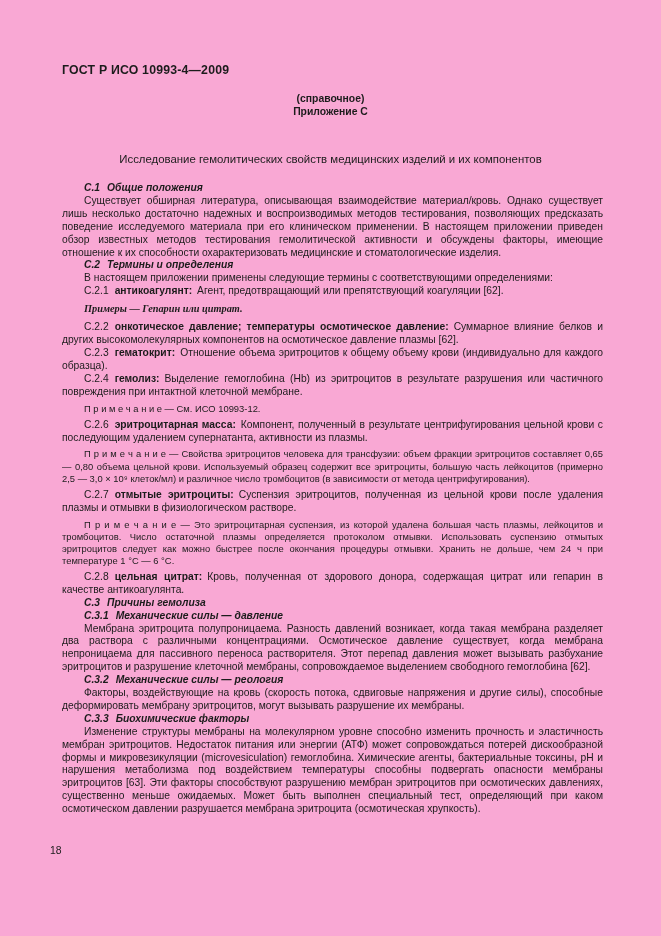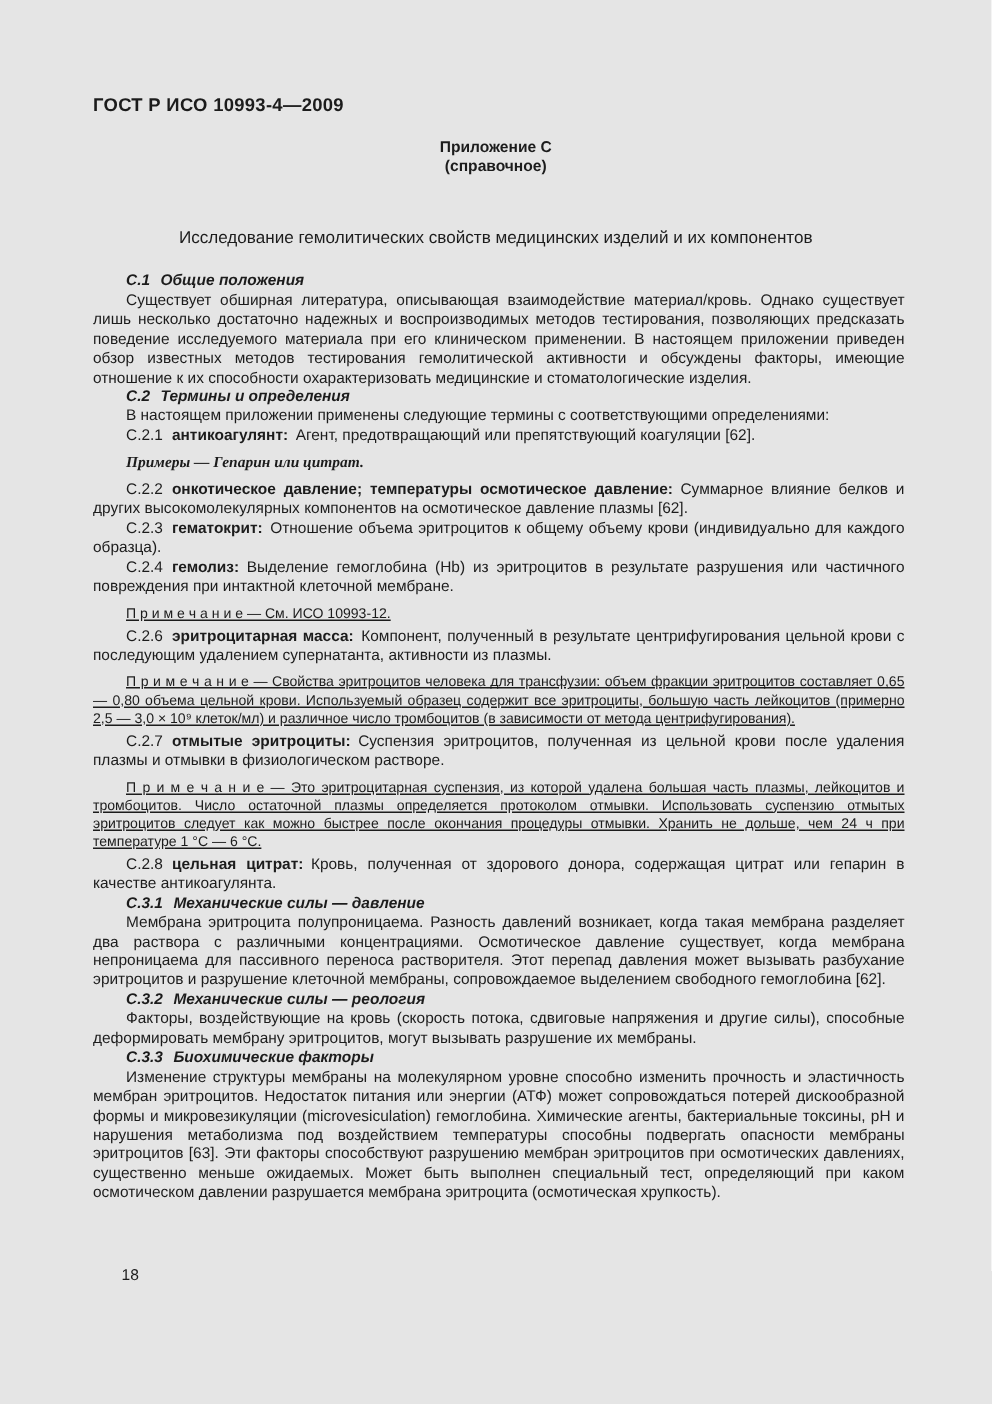--- a/index.html
+++ b/index.html
@@ -1,20 +1,20 @@
 <!DOCTYPE html>
 <html><head>
 <meta charset="utf-8">
 <style>
   html, body { margin: 0; padding: 0; background: #ffffff; }
   .page {
     position: relative;
     width: 661px;
     height: 936px;
-    background: #e5e5e5;
+    background: #f9a8d4;
     color: #1c1c1c;
     font-family: "Liberation Sans", sans-serif;
     overflow: hidden;
   }
   .doc-header {
     position: absolute;
     left: 62px;
     top: 63px;
     font-size: 12.3px;
     font-weight: 700;
@@ -48,45 +48,44 @@
   }
   .content p { margin: 0; text-indent: 22px; }
   .h { font-weight: 700; font-style: italic; }
   .hnum { margin-right: 7px; }
   .tnum { margin-right: 6px; }
   .tname { font-weight: 700; margin-right: 5px; }
   .note {
     font-size: 9.4px;
     line-height: 12.1px;
     margin: 4px 0 !important;
-    text-decoration: underline;
   }
   .example {
     font-weight: 700;
     font-style: italic;
     margin: 5px 0 !important;
     font-family: Liberation Serif, serif;
   }
   .page-number {
     position: absolute;
-    left: 81px;
+    left: 50px;
     top: 845px;
     font-size: 10.4px;
   }
 </style>
 </head>
 <body>
 
 <div class="page">
 
   <div class="doc-header">ГОСТ Р ИСО 10993-4—2009</div>
 
   <div class="appendix">
+    <div>(справочное)</div>
     <div>Приложение С</div>
-    <div>(справочное)</div>
   </div>
 
   <div class="doc-title">Исследование гемолитических свойств медицинских изделий и их компонентов</div>
 
   <div class="content">
 
     <p class="h"><span class="hnum">С.1</span><span>Общие положения</span></p>
     <p>Существует обширная литература, описывающая взаимодействие материал/кровь. Однако существует лишь несколько достаточно надежных и воспроизводимых методов тестирования, позволяющих предсказать поведение исследуемого материала при его клиническом применении. В настоящем приложении приведен обзор известных методов тестирования гемолитической активности и обсуждены факторы, имеющие отношение к их способности охарактеризовать медицинские и стоматологические изделия.</p>
 
     <p class="h"><span class="hnum">С.2</span><span>Термины и определения</span></p>
@@ -105,20 +104,21 @@
     <p class="note">П р и м е ч а н и е — См. ИСО 10993-12.</p>
 
     <p><span class="tnum">С.2.6</span><span class="tname">эритроцитарная масса:</span><span>Компонент, полученный в результате центрифугирования цельной крови с последующим удалением супернатанта, активности из плазмы.</span></p>
     <p class="note">П р и м е ч а н и е — Свойства эритроцитов человека для трансфузии: объем фракции эритроцитов составляет 0,65 — 0,80 объема цельной крови. Используемый образец содержит все эритроциты, большую часть лейкоцитов (примерно 2,5 — 3,0 × 10⁹ клеток/мл) и различное число тромбоцитов (в зависимости от метода центрифугирования).</p>
 
     <p><span class="tnum">С.2.7</span><span class="tname">отмытые эритроциты:</span><span>Суспензия эритроцитов, полученная из цельной крови после удаления плазмы и отмывки в физиологическом растворе.</span></p>
     <p class="note">П р и м е ч а н и е — Это эритроцитарная суспензия, из которой удалена большая часть плазмы, лейкоцитов и тромбоцитов. Число остаточной плазмы определяется протоколом отмывки. Использовать суспензию отмытых эритроцитов следует как можно быстрее после окончания процедуры отмывки. Хранить не дольше, чем 24 ч при температуре 1 °С — 6 °С.</p>
 
     <p><span class="tnum">С.2.8</span><span class="tname">цельная цитрат:</span><span>Кровь, полученная от здорового донора, содержащая цитрат или гепарин в качестве антикоагулянта.</span></p>
 
+    <p class="h"><span class="hnum">С.3</span><span>Причины гемолиза</span></p>
 
     <p class="h"><span class="hnum">С.3.1</span><span>Механические силы — давление</span></p>
     <p>Мембрана эритроцита полупроницаема. Разность давлений возникает, когда такая мембрана разделяет два раствора с различными концентрациями. Осмотическое давление существует, когда мембрана непроницаема для пассивного переноса растворителя. Этот перепад давления может вызывать разбухание эритроцитов и разрушение клеточной мембраны, сопровождаемое выделением свободного гемоглобина [62].</p>
 
     <p class="h"><span class="hnum">С.3.2</span><span>Механические силы — реология</span></p>
     <p>Факторы, воздействующие на кровь (скорость потока, сдвиговые напряжения и другие силы), способные деформировать мембрану эритроцитов, могут вызывать разрушение их мембраны.</p>
 
     <p class="h"><span class="hnum">С.3.3</span><span>Биохимические факторы</span></p>
     <p>Изменение структуры мембраны на молекулярном уровне способно изменить прочность и эластичность мембран эритроцитов. Недостаток питания или энергии (АТФ) может сопровождаться потерей дискообразной формы и микровезикуляции (microvesiculation) гемоглобина. Химические агенты, бактериальные токсины, pH и нарушения метаболизма под воздействием температуры способны подвергать опасности мембраны эритроцитов [63]. Эти факторы способствуют разрушению мембран эритроцитов при осмотических давлениях, существенно меньше ожидаемых. Может быть выполнен специальный тест, определяющий при каком осмотическом давлении разрушается мембрана эритроцита (осмотическая хрупкость).</p>
 

